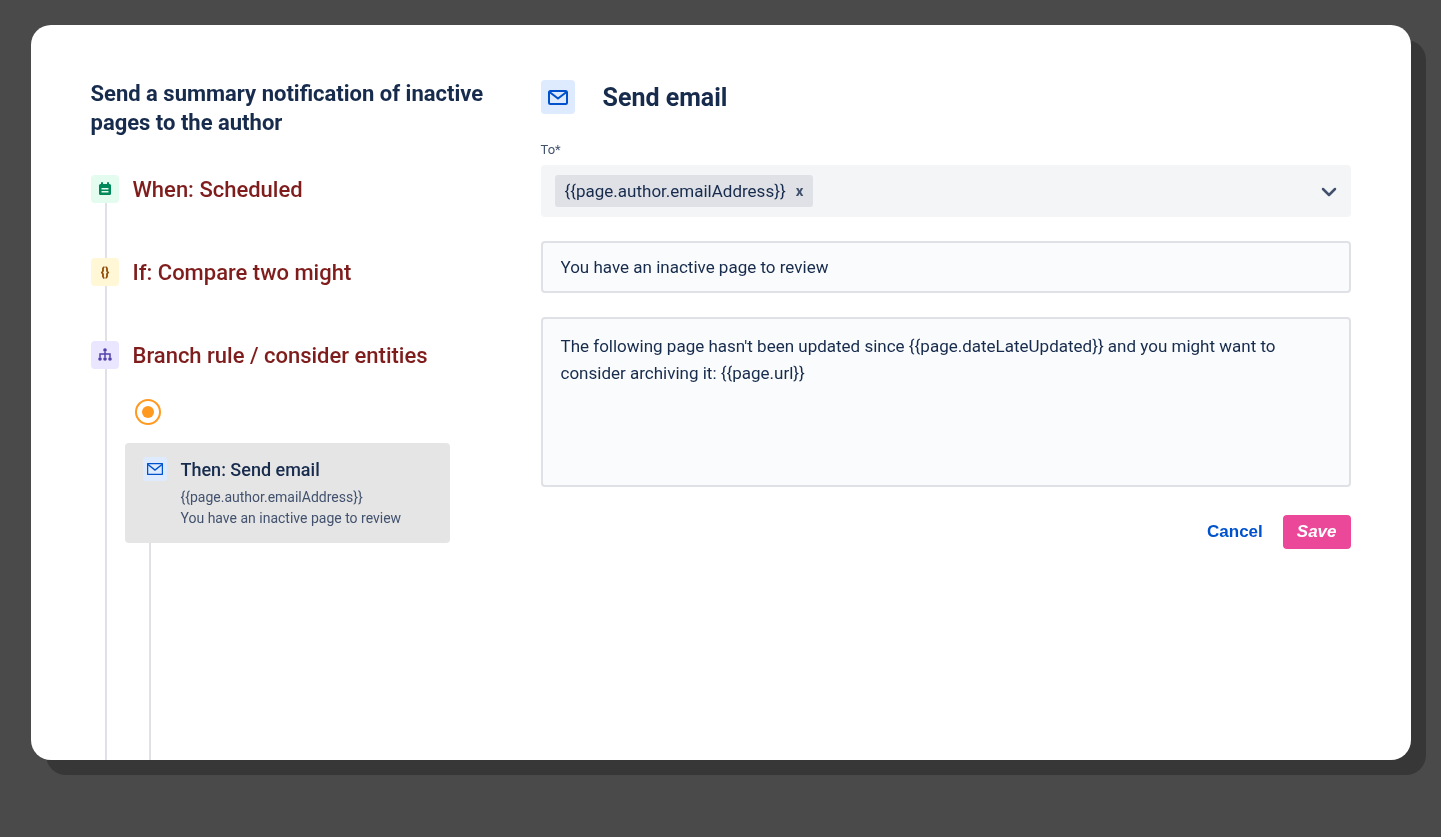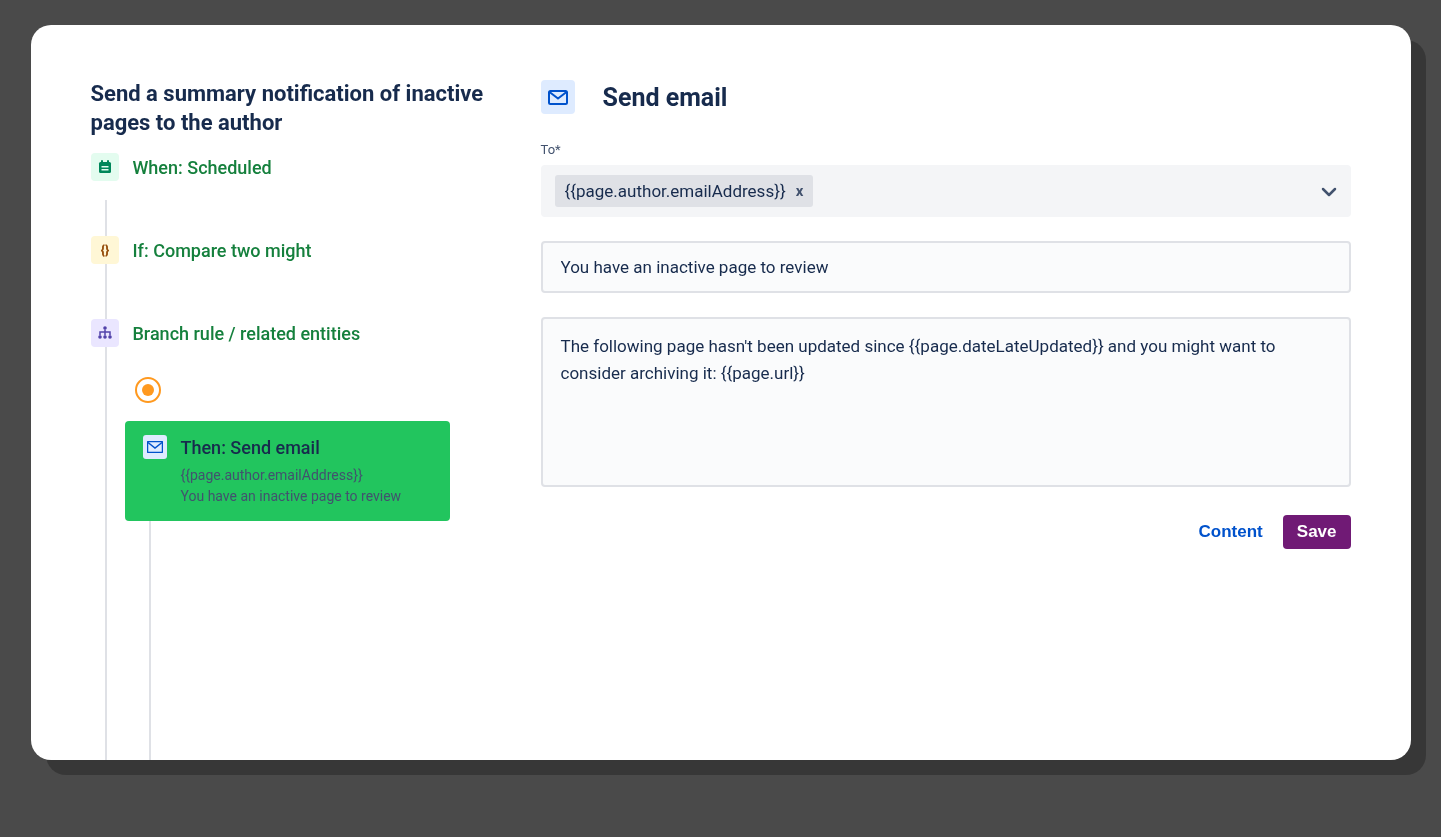--- a/index.html
+++ b/index.html
@@ -25,21 +25,21 @@
   .left-col {
     width: 420px;
     flex-shrink: 0;
     position: relative;
   }
   .rule-title {
     font-size: 22px;
     font-weight: 700;
     color: #172B4D;
     line-height: 1.3;
-    margin-bottom: 16px;
+    margin-bottom: 38px;
   }
   .vline {
     position: absolute;
     left: 14px;
     top: 120px;
     bottom: -100px;
     width: 2px;
     background: #DFE1E6;
     z-index: 0;
   }
@@ -67,22 +67,22 @@
     display: flex;
     align-items: center;
     justify-content: center;
     flex-shrink: 0;
     background: #fff;
   }
   .step-icon.green { background: #E3FCEF; }
   .step-icon.yellow { background: #FFF7D6; }
   .step-icon.purple { background: #EAE6FF; }
   .step-label {
-    font-size: 18px;
-    color: #15803d;
+    font-size: 22px;
+    color: #7f1d1d;
     font-weight: 500;
   }
   .radio-dot {
     position: relative;
     margin-left: 44px;
     margin-bottom: 18px;
     z-index: 1;
   }
   .radio-dot-inner {
     width: 26px;
@@ -95,21 +95,21 @@
     background: #fff;
   }
   .radio-dot-core {
     width: 12px;
     height: 12px;
     background: #FF991F;
     border-radius: 50%;
   }
   .then-box {
     margin-left: 34px;
-    background: #22c55e;
+    background: #e5e5e5;
     border-radius: 4px;
     padding: 14px 18px;
     width: 325px;
     position: relative;
     z-index: 1;
   }
   .then-header {
     display: flex;
     align-items: center;
     gap: 14px;
@@ -224,22 +224,23 @@
     font-size: 17px;
     font-weight: 600;
     border: none;
     cursor: pointer;
   }
   .btn-cancel {
     background: transparent;
     color: #0052CC;
   }
   .btn-save {
-    background: #701a75;
+    background: #ec4899;
     color: #fff;
+    font-style: italic;
   }
 </style>
 </head>
 <body>
 
 <div class="card">
 
   <div class="left-col">
     <div class="vline"></div>
     <div class="vline2"></div>
@@ -271,21 +272,21 @@
     <div class="step" style="margin-bottom:30px;">
       <div class="step-icon purple">
         <svg width="16" height="16" viewBox="0 0 16 16" fill="none">
           <circle cx="8" cy="3" r="1.8" fill="#5243AA"></circle>
           <circle cx="3" cy="12" r="1.8" fill="#5243AA"></circle>
           <circle cx="8" cy="12" r="1.8" fill="#5243AA"></circle>
           <circle cx="13" cy="12" r="1.8" fill="#5243AA"></circle>
           <path d="M8 4.5 V7 M8 7 H3 V10.5 M8 7 V10.5 M8 7 H13 V10.5" stroke="#5243AA" stroke-width="1.5" fill="none"></path>
         </svg>
       </div>
-      <span class="step-label">Branch rule / related entities</span>
+      <span class="step-label">Branch rule / consider entities</span>
     </div>
 
     <div class="radio-dot">
       <div class="radio-dot-inner">
           <div class="radio-dot-core"></div>
         </div>
     </div>
 
     <div class="then-box">
       <div class="then-header">
@@ -330,18 +331,18 @@
 
     <div class="form-group">
       <input type="text" class="text-input" value="You have an inactive page to review" style="">
     </div>
 
     <div class="form-group">
       <textarea class="text-input" id="content-ta" style="">The following page hasn't been updated since {{page.dateLateUpdated}} and you might want to consider archiving it: {{page.url}}</textarea>
     </div>
 
     <div class="actions">
-      <button class="btn btn-cancel">Content</button>
+      <button class="btn btn-cancel">Cancel</button>
       <button class="btn btn-save">Save</button>
     </div>
   </div>
 
 </div>
 
 </body></html>

